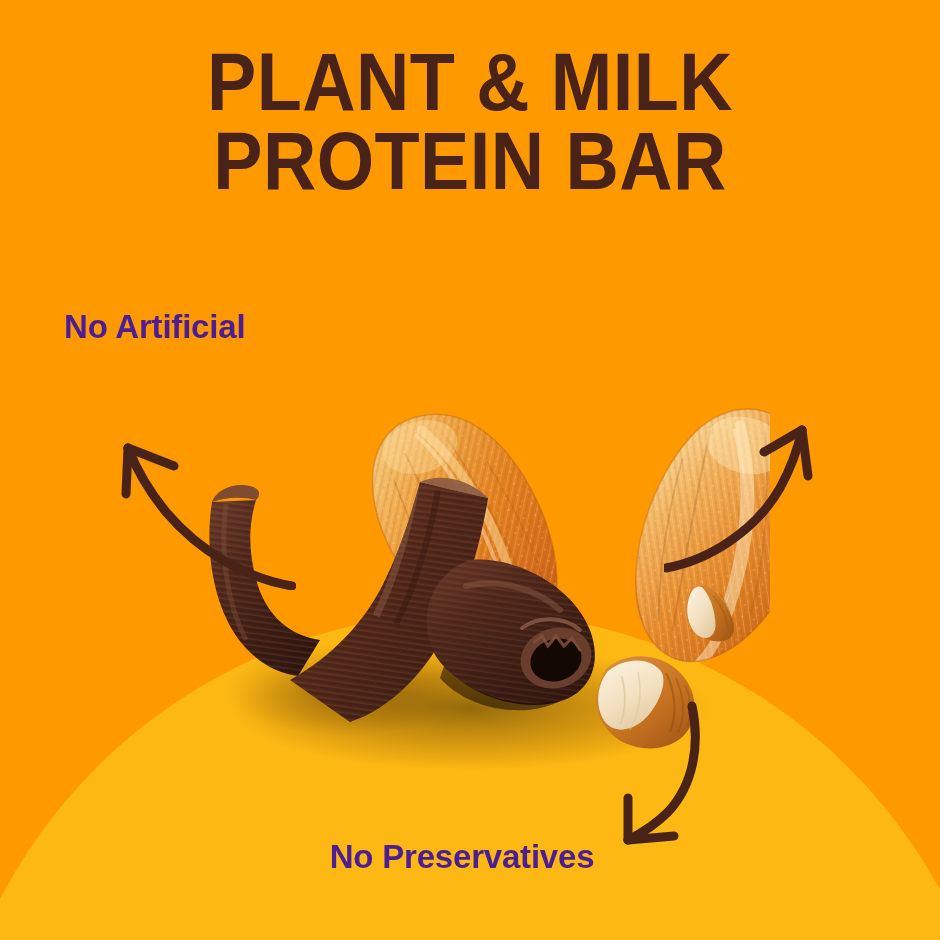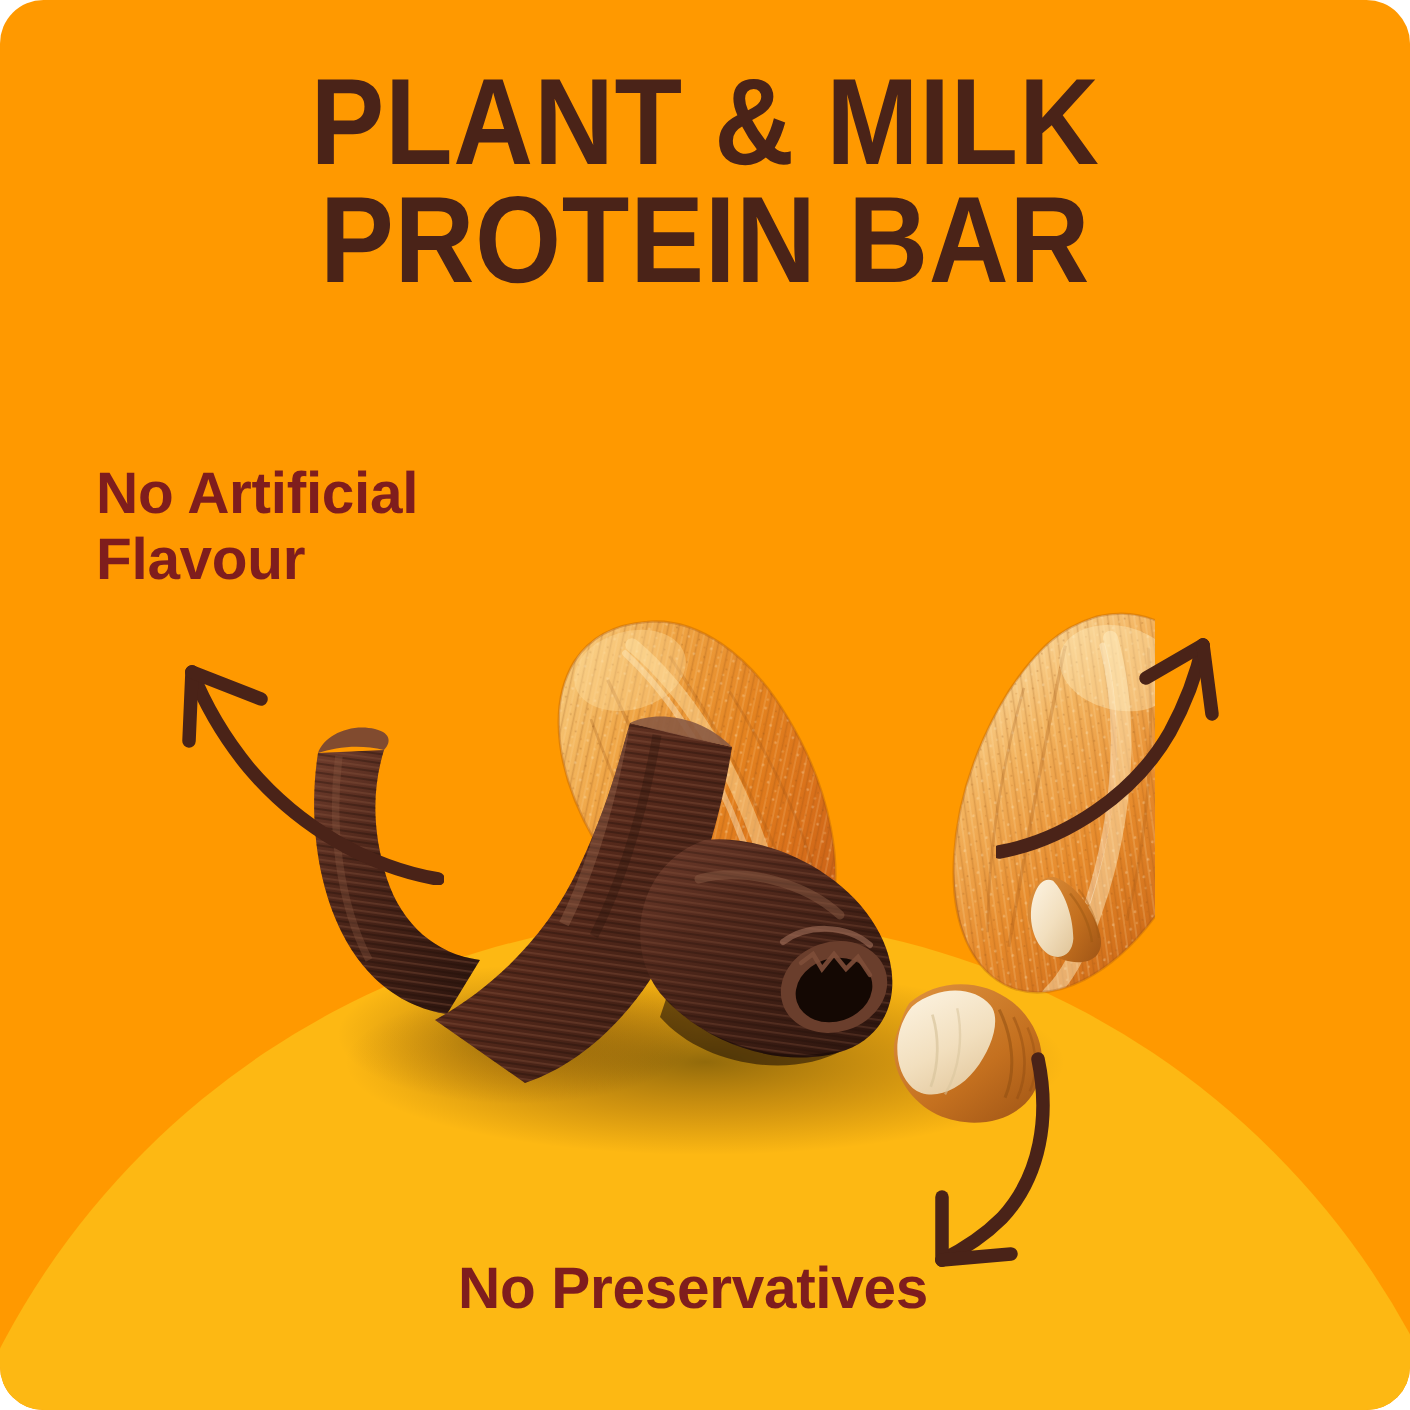--- a/index.html
+++ b/index.html
@@ -7,21 +7,20 @@
     padding: 0;
     background: #ffffff;
   }
   #poster {
     position: relative;
     width: 940px;
     height: 940px;
     overflow: hidden;
     background: #FF9900;
     font-family: "Liberation Sans", sans-serif;
-    border-radius: 29px;
     -webkit-font-smoothing: antialiased;
   }
 
   
   .bg-circle {
     position: absolute;
     left: -60px;
     top: 612px;
     width: 1065px;
     height: 1065px;
@@ -48,23 +47,23 @@
     transform: scaleX(0.90);
     transform-origin: 50% 50%;
     white-space: nowrap;
   }
   .headline .line-1 { font-size: 82px; }
   .headline .line-2 { font-size: 82px; margin-top: 4px; }
 
   
   .label {
     position: absolute;
-    color: #7f1d1d;
+    color: #4c1d95;
     font-weight: 700;
-    font-size: 39px;
+    font-size: 33px;
     line-height: 1.13;
     letter-spacing: -0.2px;
     user-select: none;
   }
   .label-left  { left: 64px;  top: 308px; text-align: left; width: 330px; }
   .label-right { right: 58px; top: 300px; text-align: right; width: 340px; }
   .label-bottom{ left: 0;     top: 838px; width: 924px; text-align: center; }
 
   
   .arrow {
@@ -282,21 +281,20 @@
 
         <path d="M296 196 C326 188 366 198 390 220" stroke="#8F6047" stroke-opacity="0.45" stroke-width="6" fill="none" stroke-linecap="round"></path>
 
         <path d="M274 276 C300 306 350 320 392 310 C356 330 298 320 270 288 Z" fill="#160A05" opacity="0.55"></path>
       </g>
     </svg>
   </div>
 
   <div class="label label-left">
     <div>No Artificial</div>
-    <div>Flavour</div>
   </div>
   <svg class="arrow arrow-left" viewBox="0 0 200 170">
     <path d="M196 166 C150 158 104 132 70 92 C52 70 40 48 32 28" stroke="#4A2318" stroke-width="9" fill="none" stroke-linecap="round"></path>
     <path d="M32 28 L30 74" stroke="#4A2318" stroke-width="9" fill="none" stroke-linecap="round"></path>
     <path d="M32 28 L78 46" stroke="#4A2318" stroke-width="9" fill="none" stroke-linecap="round"></path>
   </svg>
 
   <svg class="arrow arrow-right" viewBox="0 0 180 180">
     <path d="M2 164 C46 156 92 126 116 84 C128 62 134 44 138 26" stroke="#4A2318" stroke-width="9" fill="none" stroke-linecap="round"></path>
     <path d="M138 26 L100 48" stroke="#4A2318" stroke-width="9" fill="none" stroke-linecap="round"></path>

